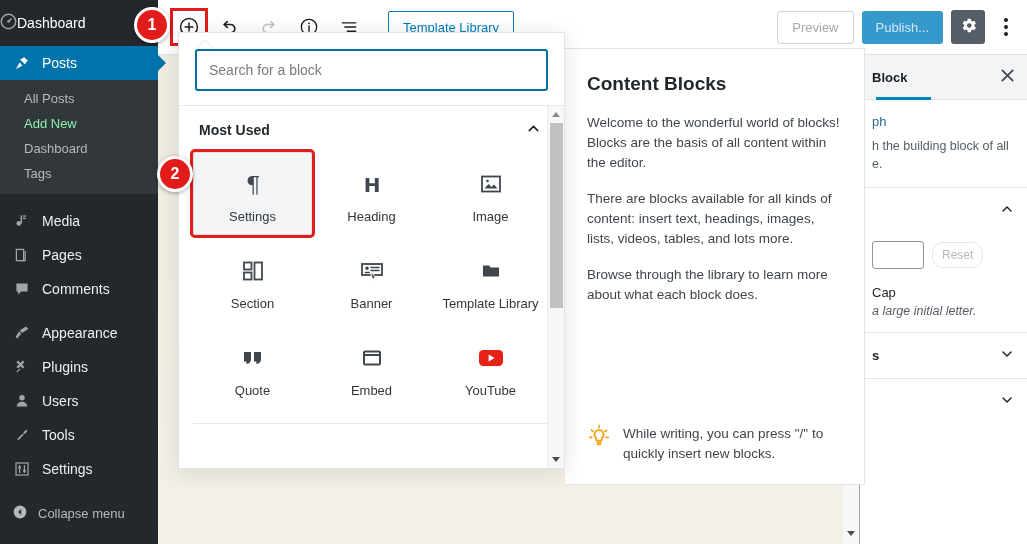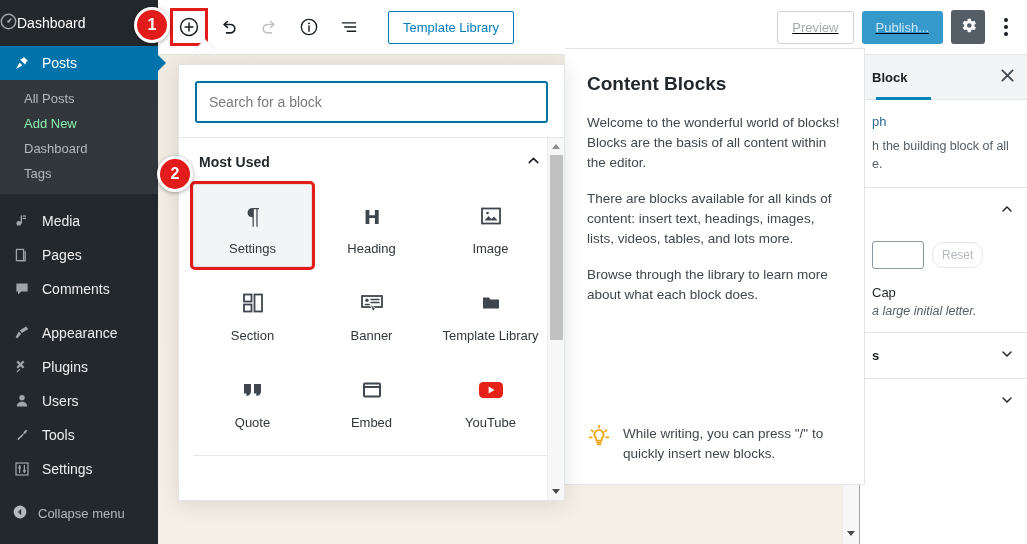--- a/index.html
+++ b/index.html
@@ -46,21 +46,21 @@
     width: 34px; height: 34px; display: flex; align-items: center; justify-content: center;
     color: #191e23; margin-right: 6px; background: transparent; border: none;
   }
   .tb-btn.disabled { color: #c3c4c7; }
   .tb-btn.highlighted { outline: 3px solid #e21b1b; outline-offset: -1px; }
   .tpl-btn {
     margin-left: 16px; height: 33px; padding: 0 14px; display:flex; align-items:center;
     border: 1px solid #007cba; color: #007cba; background: #fff; border-radius: 2px;
     font-size: 13px; font-family: "Liberation Sans", sans-serif;
   }
-  .hdr-right { margin-left: auto; display: flex; align-items: center; padding-right: 8px; gap: 8px; text-decoration: underline; }
+  .hdr-right { margin-left: auto; display: flex; align-items: center; padding-right: 8px; gap: 8px; }
   .btn-preview {
     height: 33px; padding: 0 14px; display:flex; align-items:center;
     border: 1px solid #cdd3d8; background: #fff; color: #a7aaad; border-radius: 3px; font-size: 13px;
   }
   .btn-publish {
     height: 33px; padding: 0 14px; display:flex; align-items:center;
     background: #3699cb; color: #cfe7f3; border: none; border-radius: 3px; font-size: 13px;
   }
   .btn-gear {
     width: 34px; height: 34px; background:#555d66; color:#fff; border-radius: 3px;
@@ -72,21 +72,21 @@
   
   .canvas {
     position:absolute; left:158px; top:55px; width: 869px; height: 489px;
     background: linear-gradient(180deg,#f1ece2 0%, #f4efe5 60%, #f5f0e7 100%);
     z-index: 5;
   }
   .canvas-white-top { position:absolute; left:158px; top:55px; width:869px; height:430px; background:#fff; z-index:4; }
 
   
   .inserter {
-    position: absolute; left: 178px; top: 64px; width: 387px; height: 437px;
+    position: absolute; left: 178px; top: 32px; width: 387px; height: 437px;
     background: #fff; border: 1px solid #e2e4e7; z-index: 60;
     box-shadow: 0 3px 20px rgba(18,24,30,.12);
     display: flex; flex-direction: column;
   }
   .inserter-arrow {
     position:absolute; left: 196px; top: 40px; width: 0; height: 0;
     border-style: solid; border-width: 0 9px 9px 9px;
     border-color: transparent transparent #fff transparent; z-index: 62;
   }
   .inserter-arrow-b {

